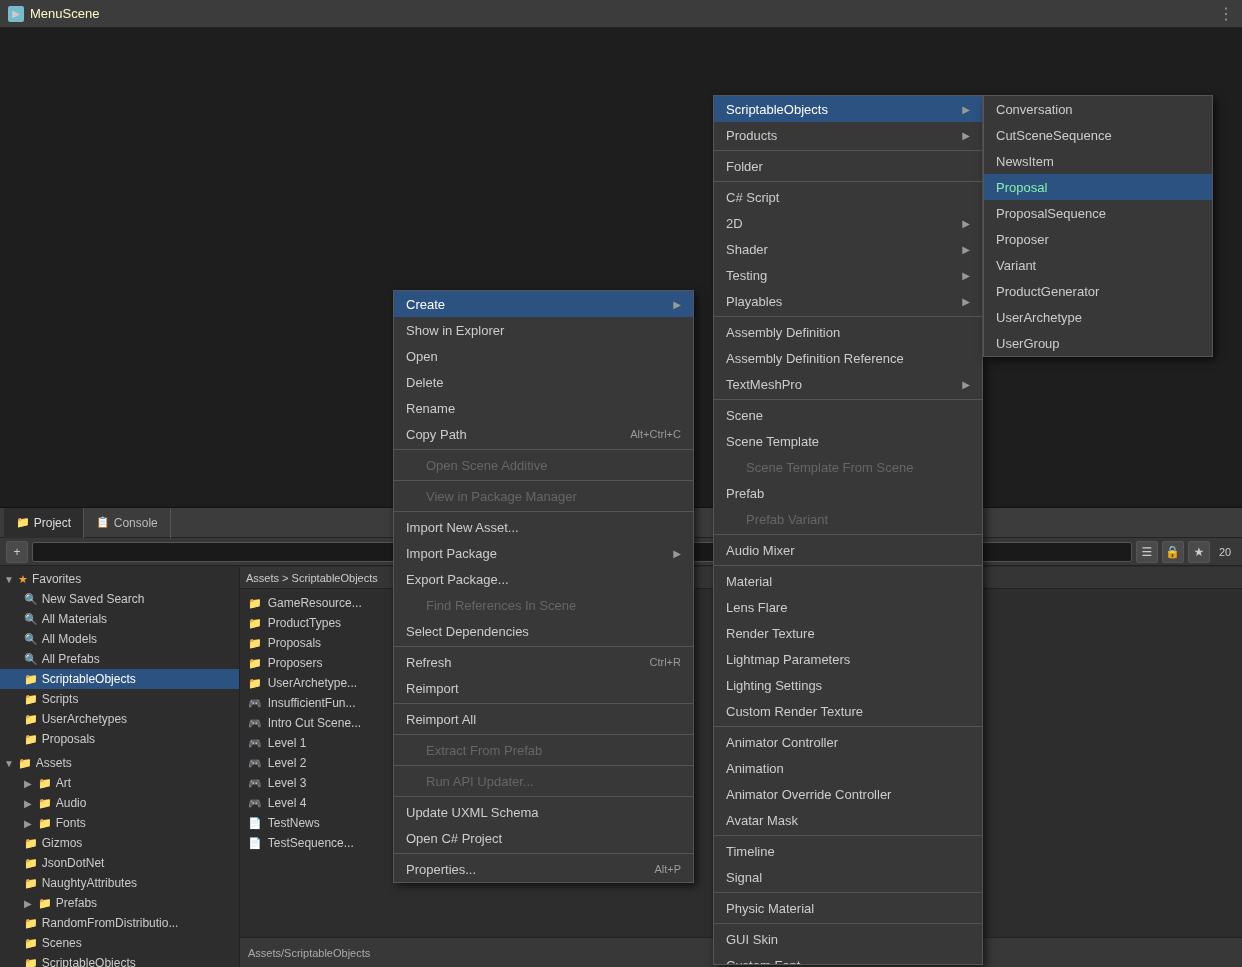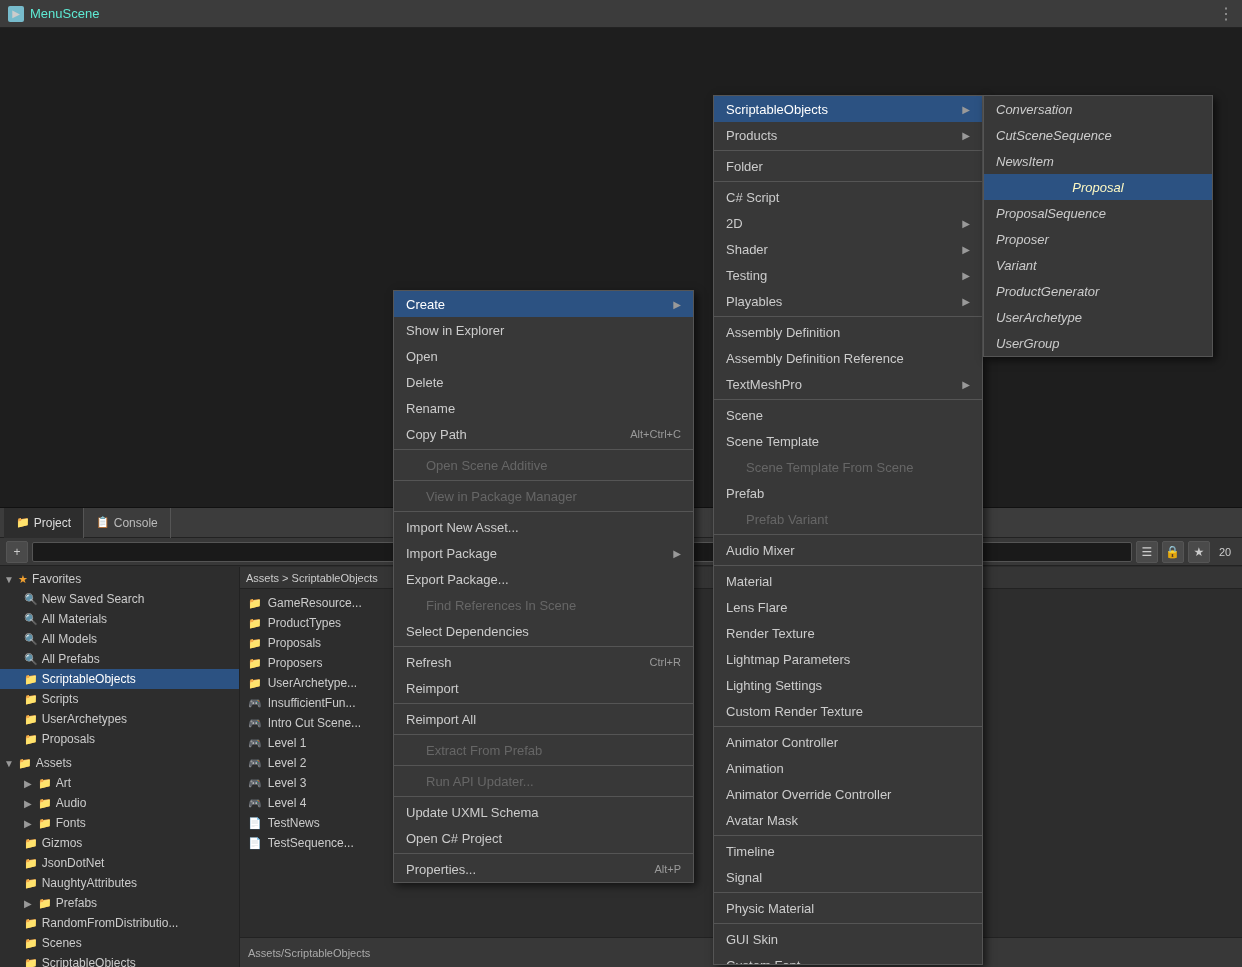--- a/index.html
+++ b/index.html
@@ -31,21 +31,21 @@
       background: #7bc;
       margin-right: 6px;
       border-radius: 2px;
       display: inline-flex;
       align-items: center;
       justify-content: center;
       font-size: 10px;
     }
 
     .scene-title {
-      color: #5eead4;
+      color: #fef9c3;
       font-size: 13px;
     }
 
     .menu-dots {
       margin-left: auto;
       color: #999;
       font-size: 16px;
       cursor: pointer;
     }
 
@@ -251,35 +251,34 @@
     
     .ctx-menu-3 {
       position: absolute;
       left: 983px;
       top: 95px;
       width: 230px;
       background: #383838;
       border: 1px solid #555;
       box-shadow: 3px 3px 8px rgba(0,0,0,0.6);
       z-index: 102;
-      font-style: italic;
     }
 
     .ctx-item {
       display: flex;
       align-items: center;
       height: 26px;
       padding: 0 12px;
       cursor: pointer;
       color: #ccc;
       font-size: 13px;
       position: relative;
     }
     .ctx-item.active { background: #2c5282; color: #fff; }
-    .ctx-item.highlighted { background: #2c5282; color: #fef9c3; justify-content: center; }
+    .ctx-item.highlighted { background: #2c5282; color: #86efac; }
     .ctx-item.disabled { color: #666; cursor: default; padding-left: 32px; }
 
     .ctx-item .shortcut {
       margin-left: auto;
       font-size: 11px;
       color: #999;
     }
 
     .ctx-item .arrow-right {
       margin-left: auto;

